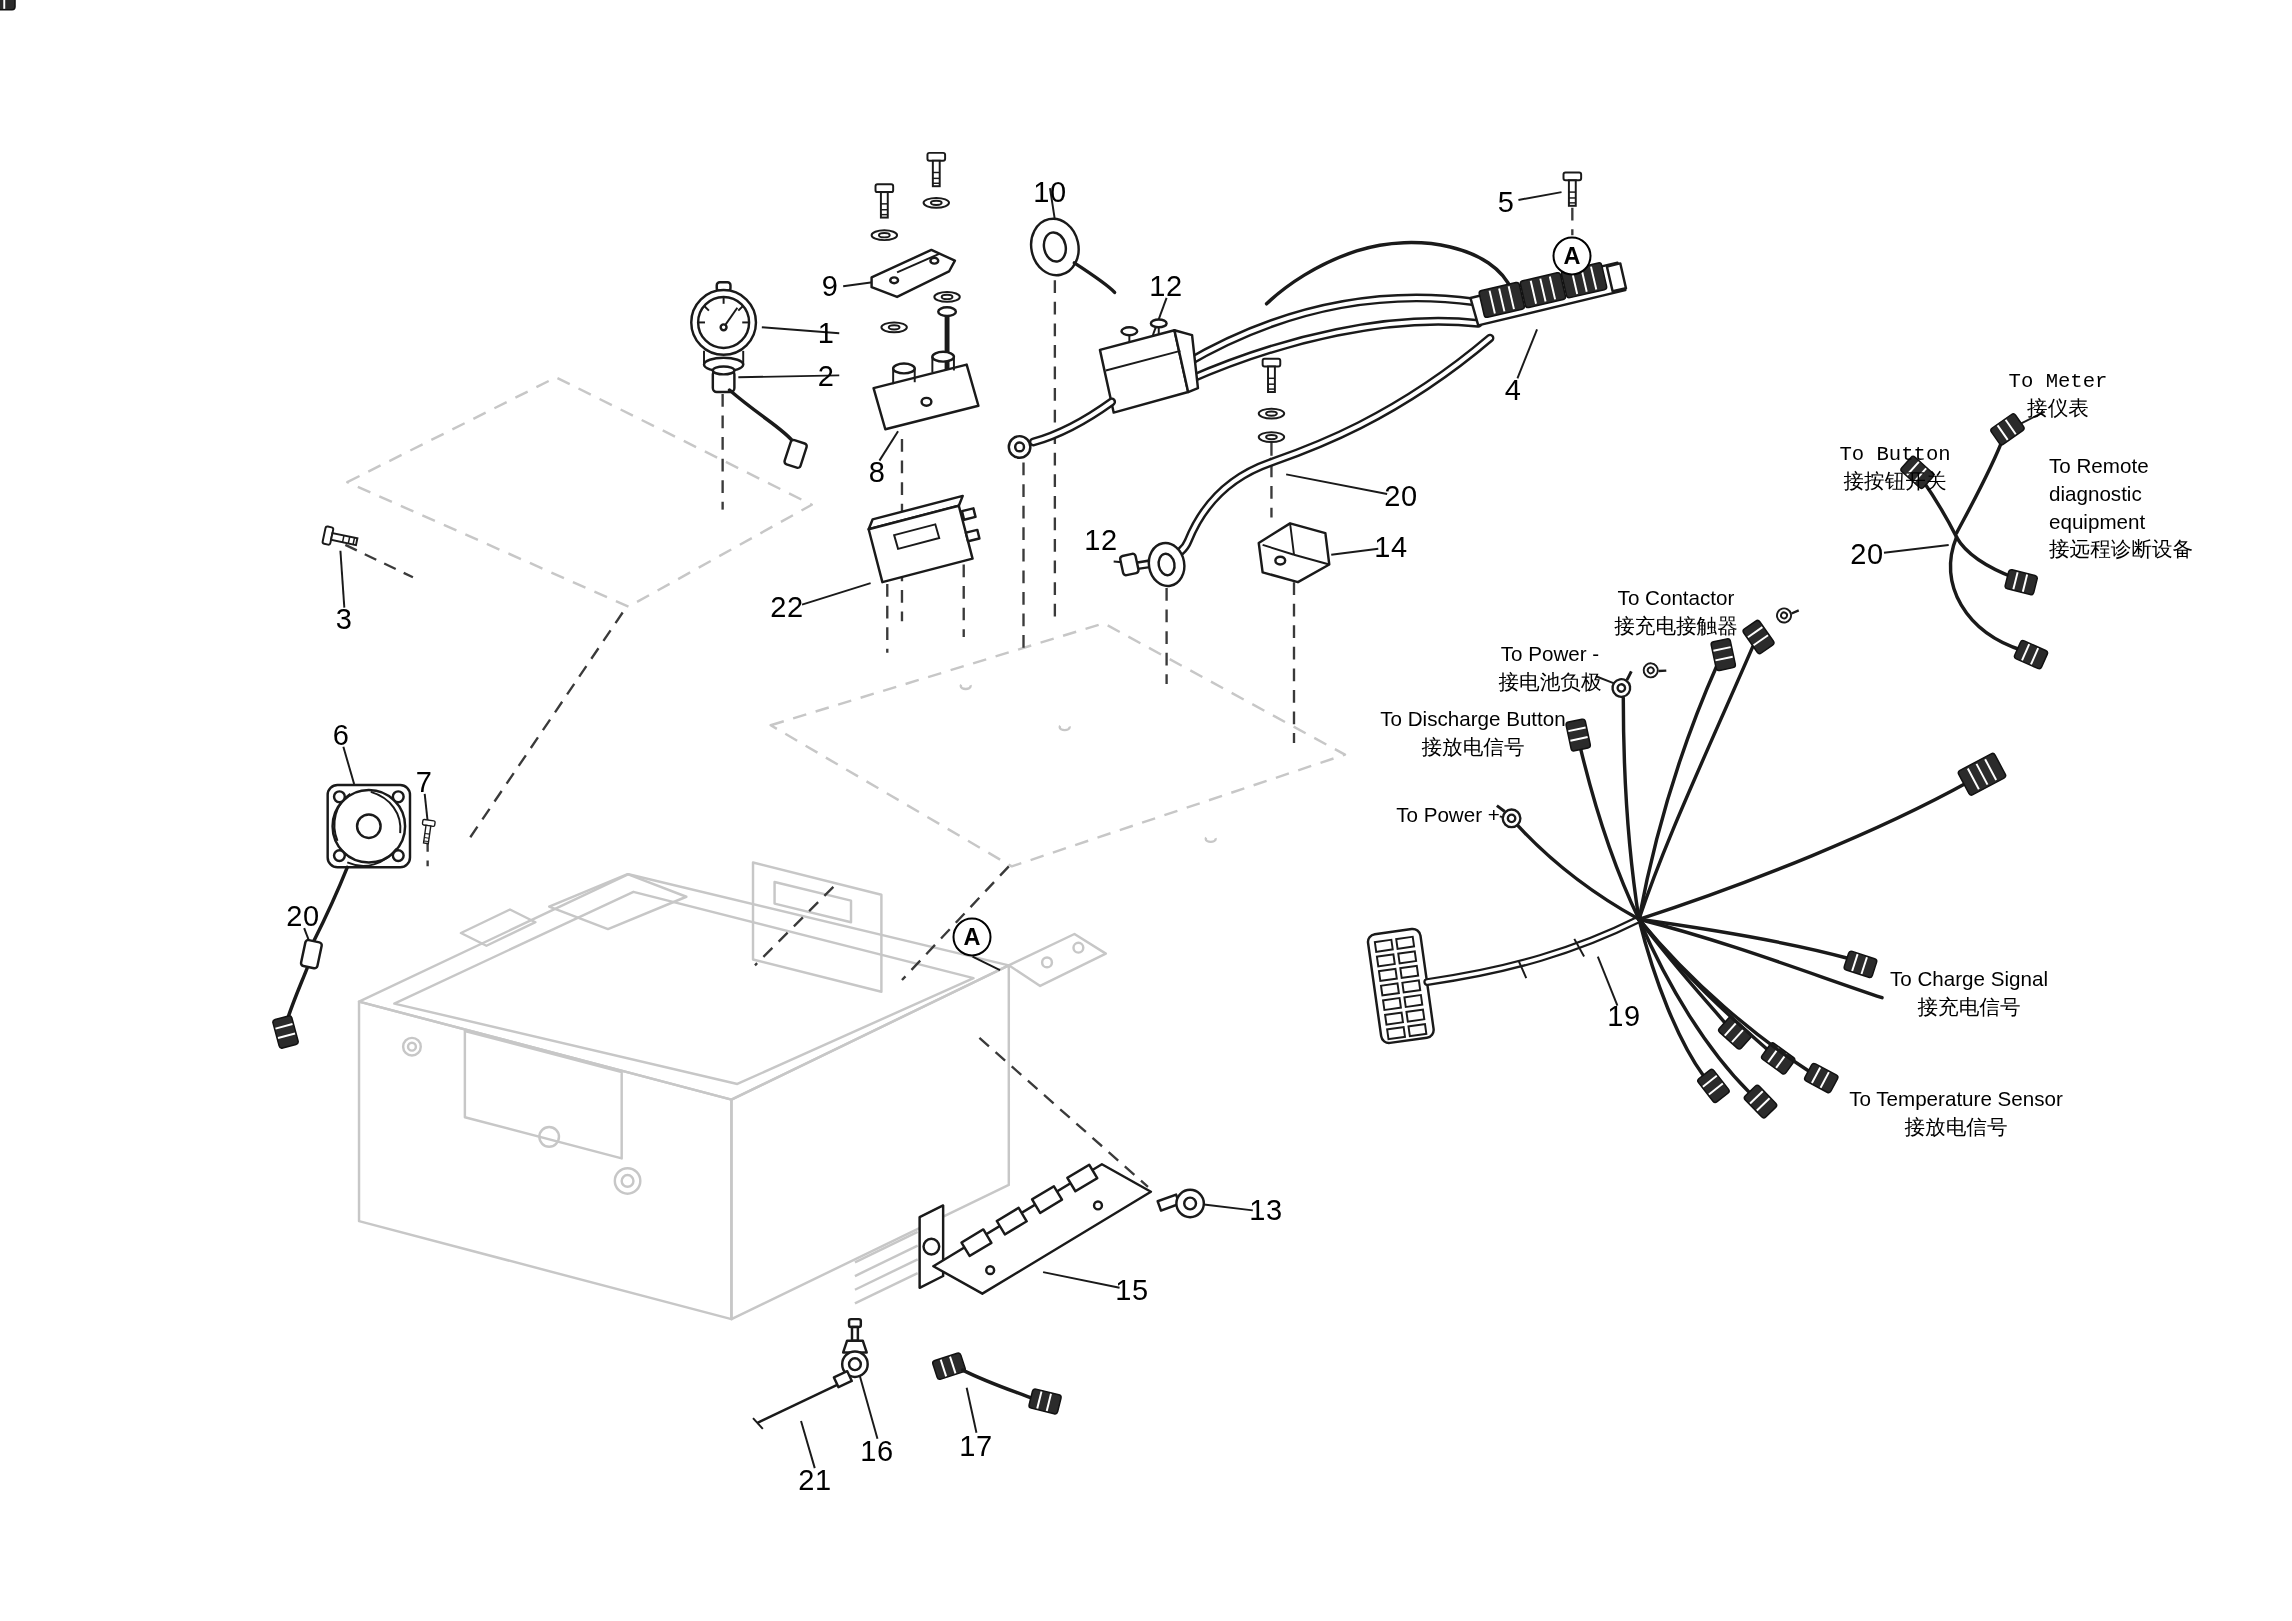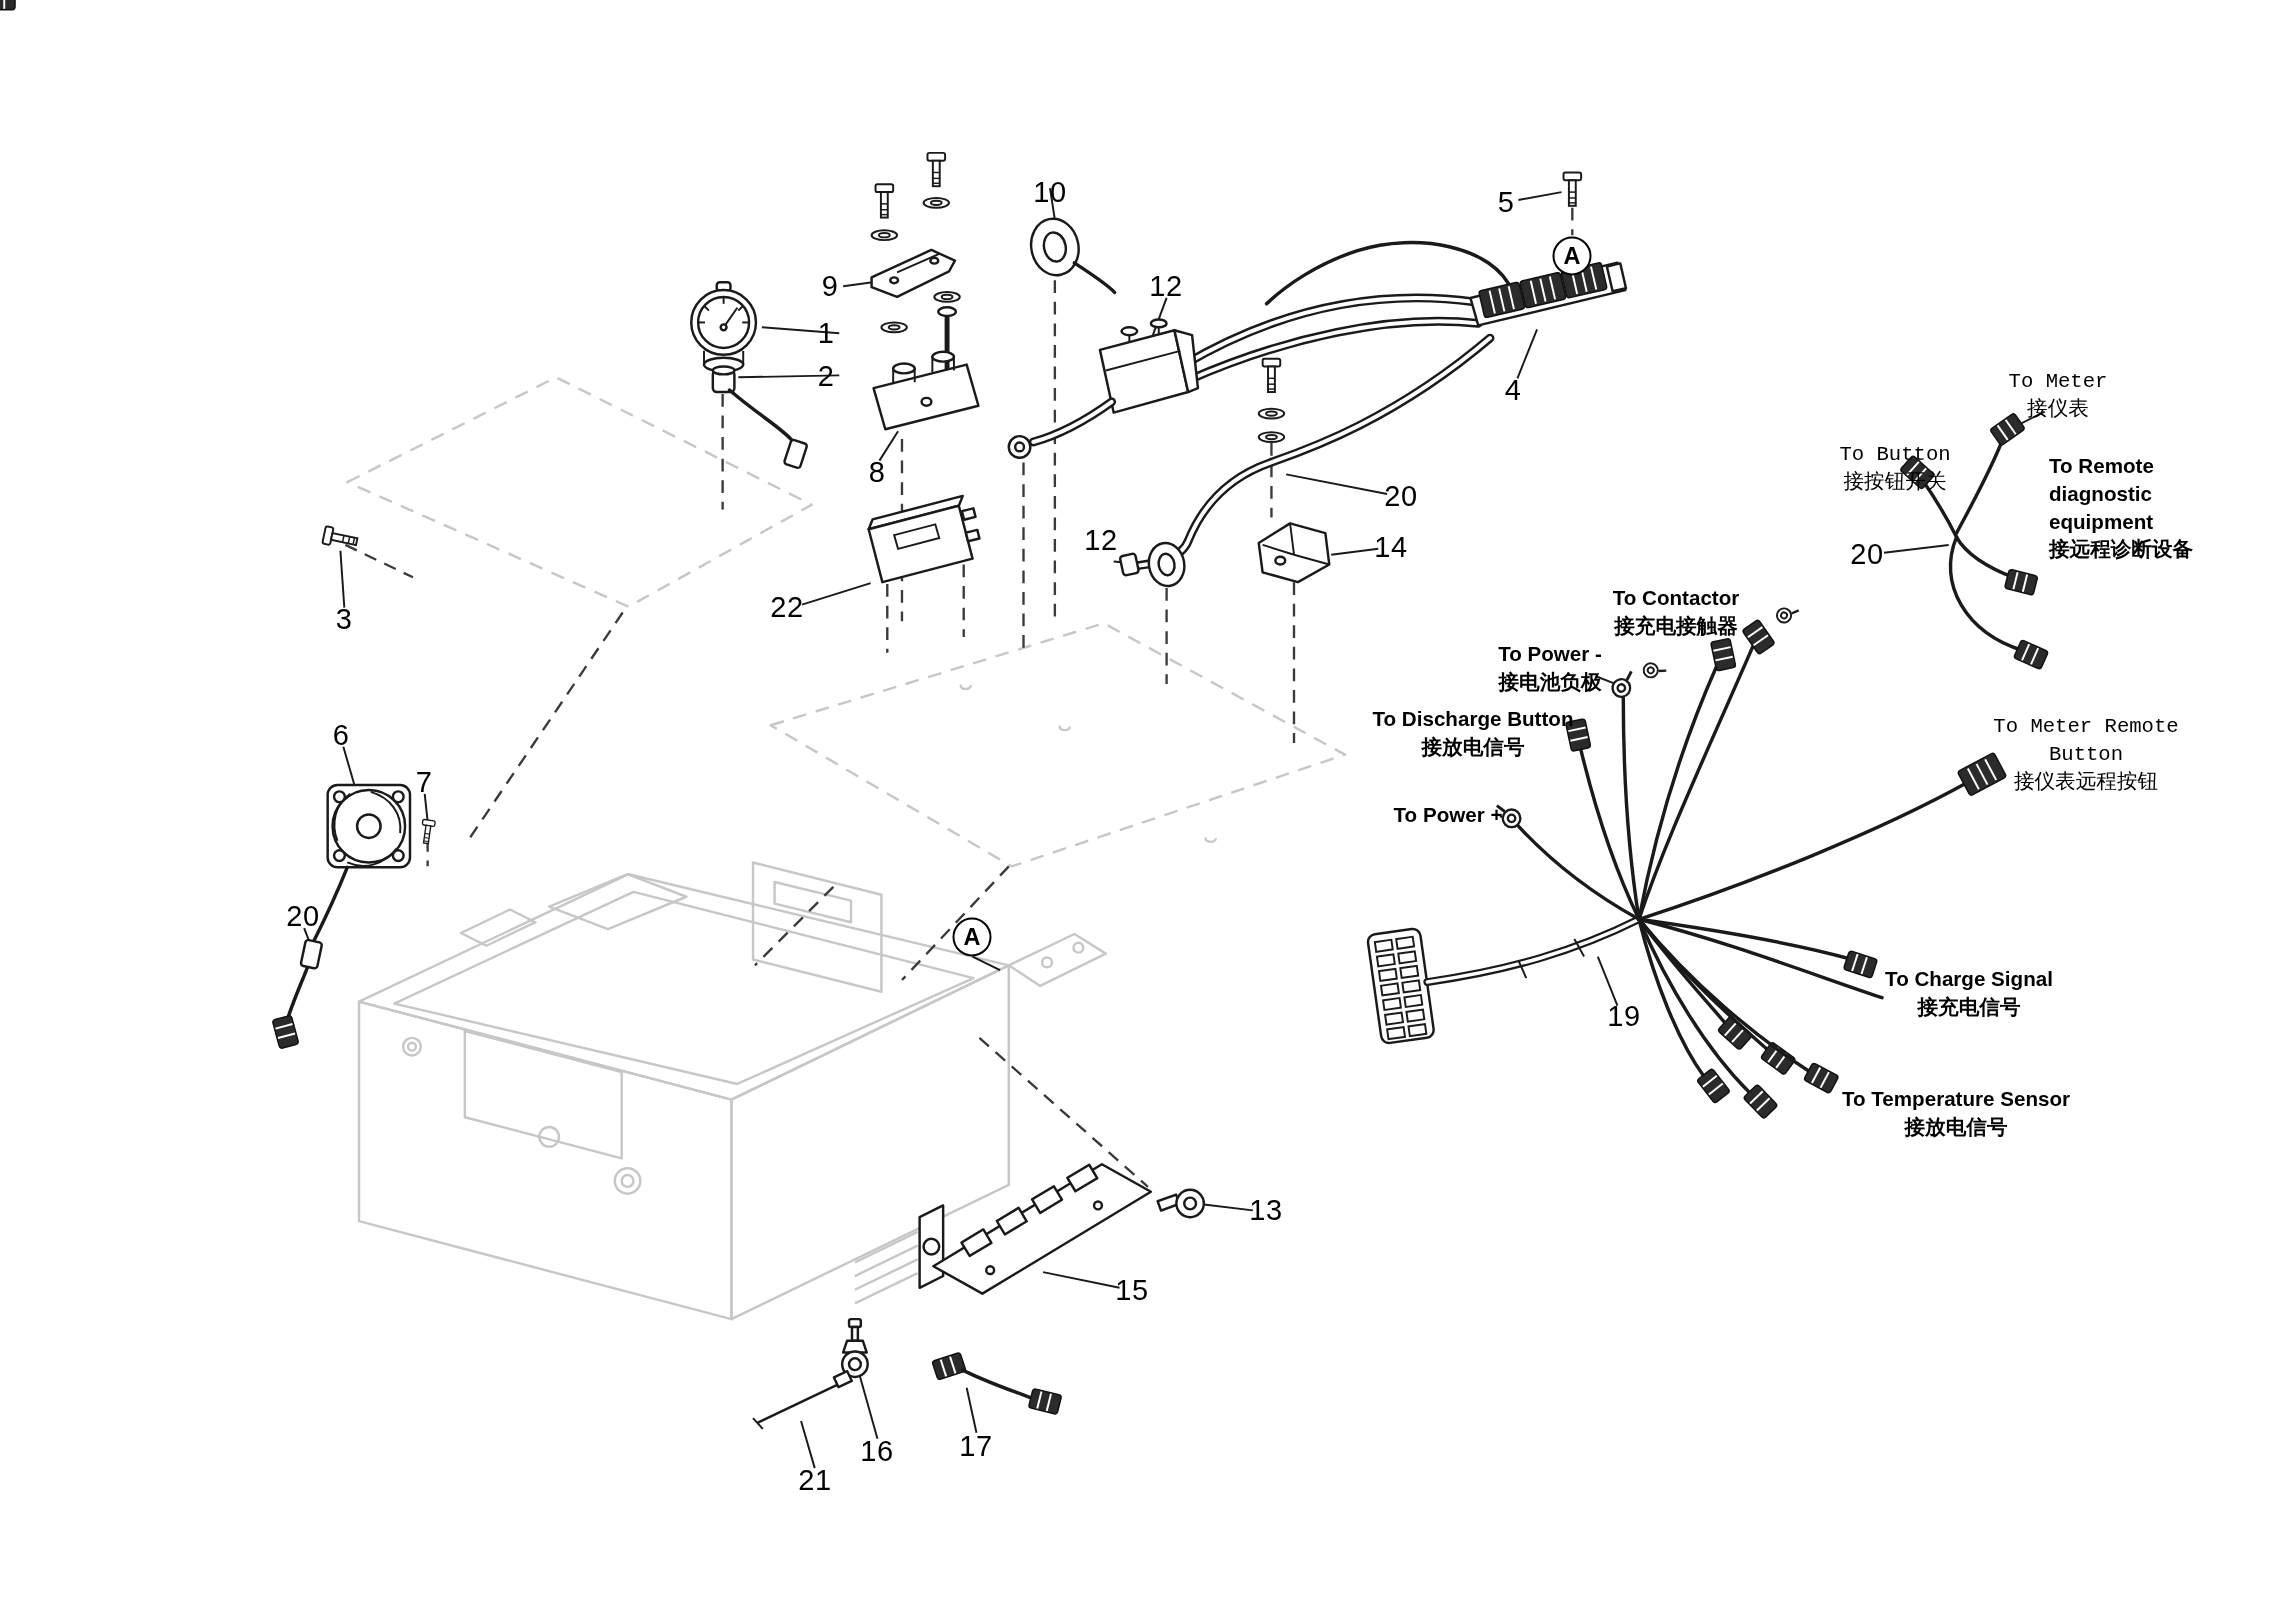--- a/index.html
+++ b/index.html
@@ -27,21 +27,21 @@
   #washer ellipse{fill:#fff;stroke:#1a1a1a;stroke-width:2;}
   #screw-v rect{fill:#fff;stroke:#1a1a1a;stroke-width:2;}
   #screw-v line{stroke:#1a1a1a;stroke-width:1.5;}
 
   
   .callout{position:absolute;transform:translate(-50%,-50%);font-size:29px;letter-spacing:0.5px;}
   .marker{position:absolute;transform:translate(-50%,-50%);width:39px;height:39px;border:2.5px solid #000;
           border-radius:50%;display:flex;align-items:center;justify-content:center;
           font-size:23.5px;font-weight:bold;background:#fff;box-sizing:border-box;}
   .conn-label{position:absolute;transform:translate(-50%,-50%);text-align:center;font-size:20.6px;line-height:1.35;white-space:nowrap;}
-  .bold{font-weight:bold;}
+  .bold{font-weight:normal;}
   .mono{font-family:"Liberation Mono","DejaVu Sans Mono",monospace;}
   .wrap-left{white-space:normal;width:165px;text-align:left;transform:translate(0,-50%);}
   .wrap-left .zh{white-space:nowrap;}
   .wrap-center{white-space:normal;width:196px;}
 </style>
 </head>
 <body>
 
 <div class="stage">
 
@@ -459,24 +459,20 @@
   <div class="zh">接电池负极</div>
 </div>
 <div class="conn-label bold" style="left:1473px;top:733px">
   <div class="en">To Discharge Button</div>
   <div class="zh">接放电信号</div>
 </div>
 <div class="conn-label bold" style="left:1448px;top:815px">
   <div class="en">To Power +</div>
   <div class="zh"></div>
 </div>
-<div class="conn-label mono wrap-center" style="left:2086px;top:755px">
-  <div class="en">To Meter Remote Button</div>
-  <div class="zh">接仪表远程按钮</div>
-</div>
 <div class="conn-label bold" style="left:1969px;top:993px">
   <div class="en">To Charge Signal</div>
   <div class="zh">接充电信号</div>
 </div>
 <div class="conn-label bold" style="left:1956px;top:1113px">
   <div class="en">To Temperature Sensor</div>
   <div class="zh">接放电信号</div>
 </div>
 
 </div>

